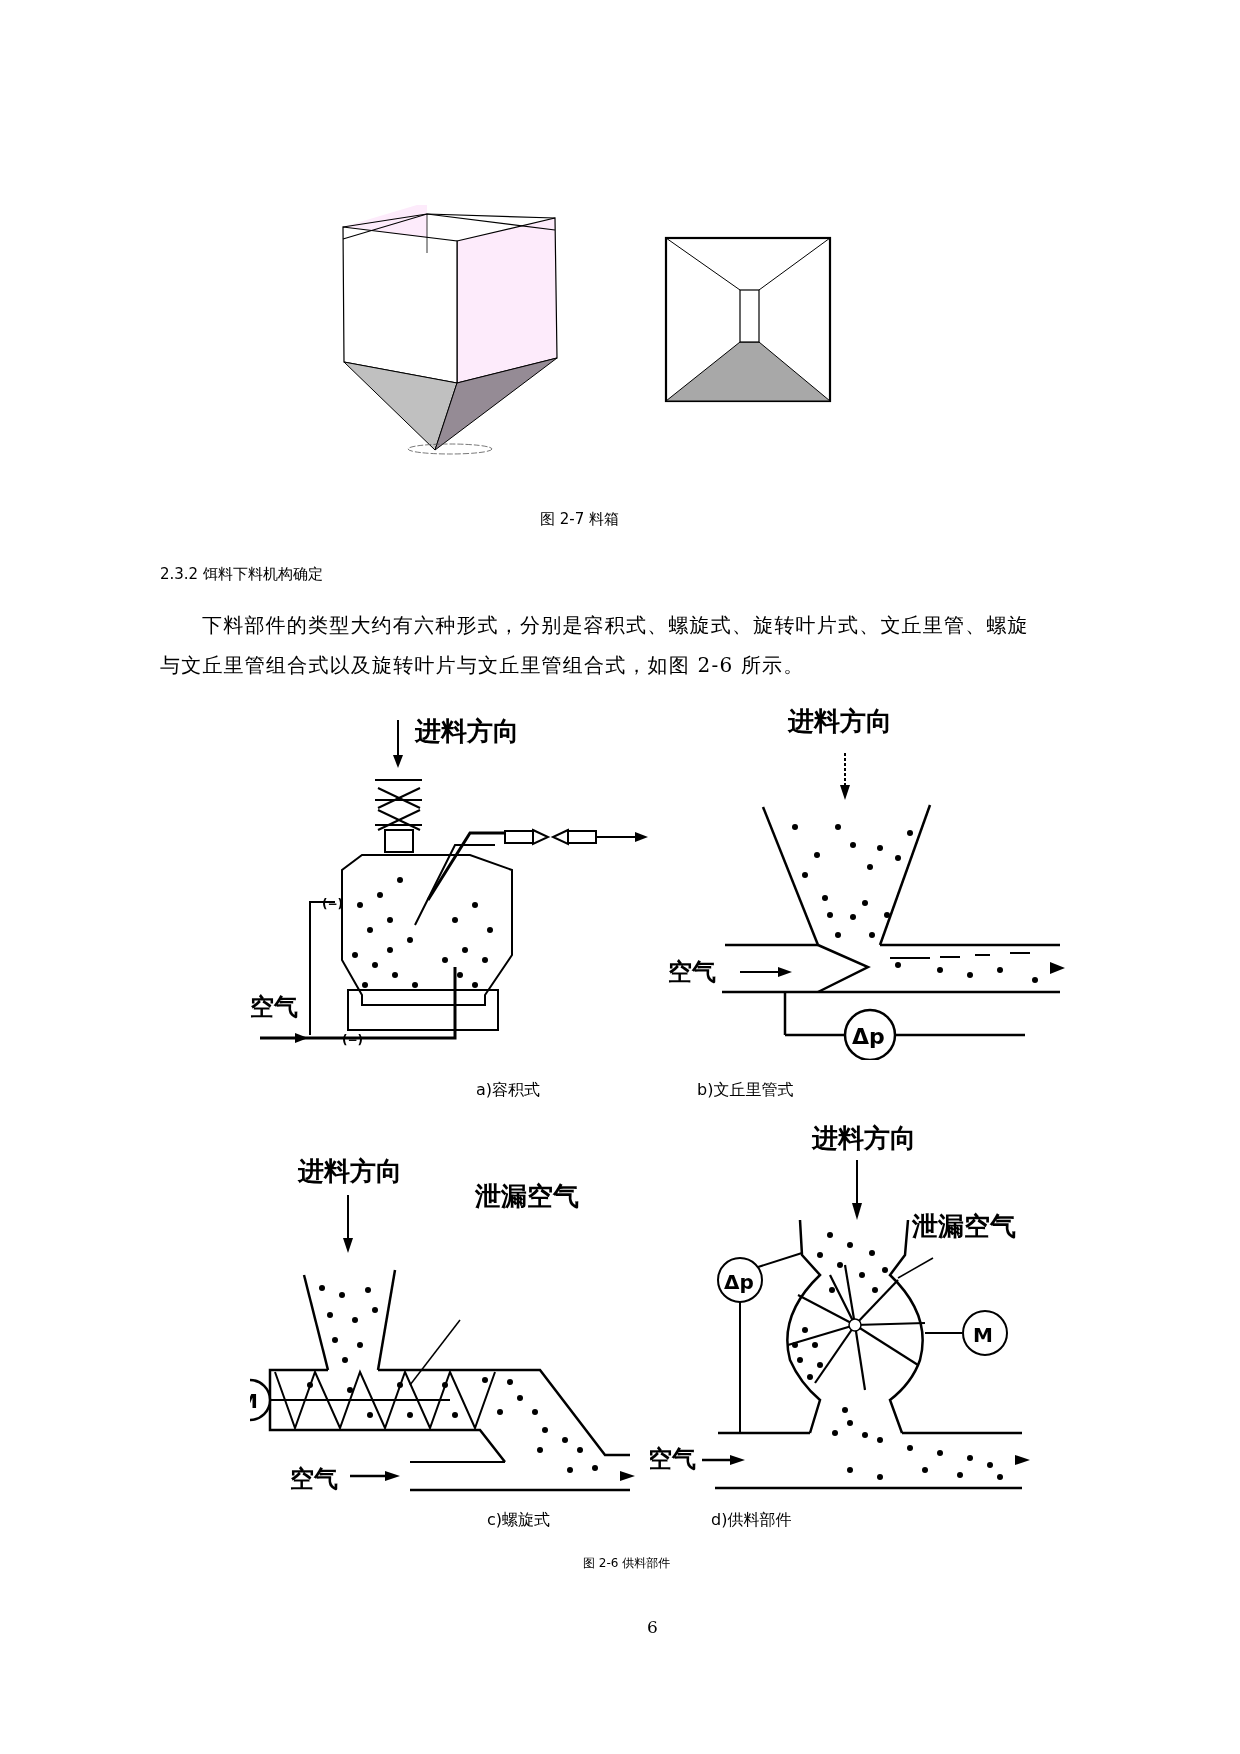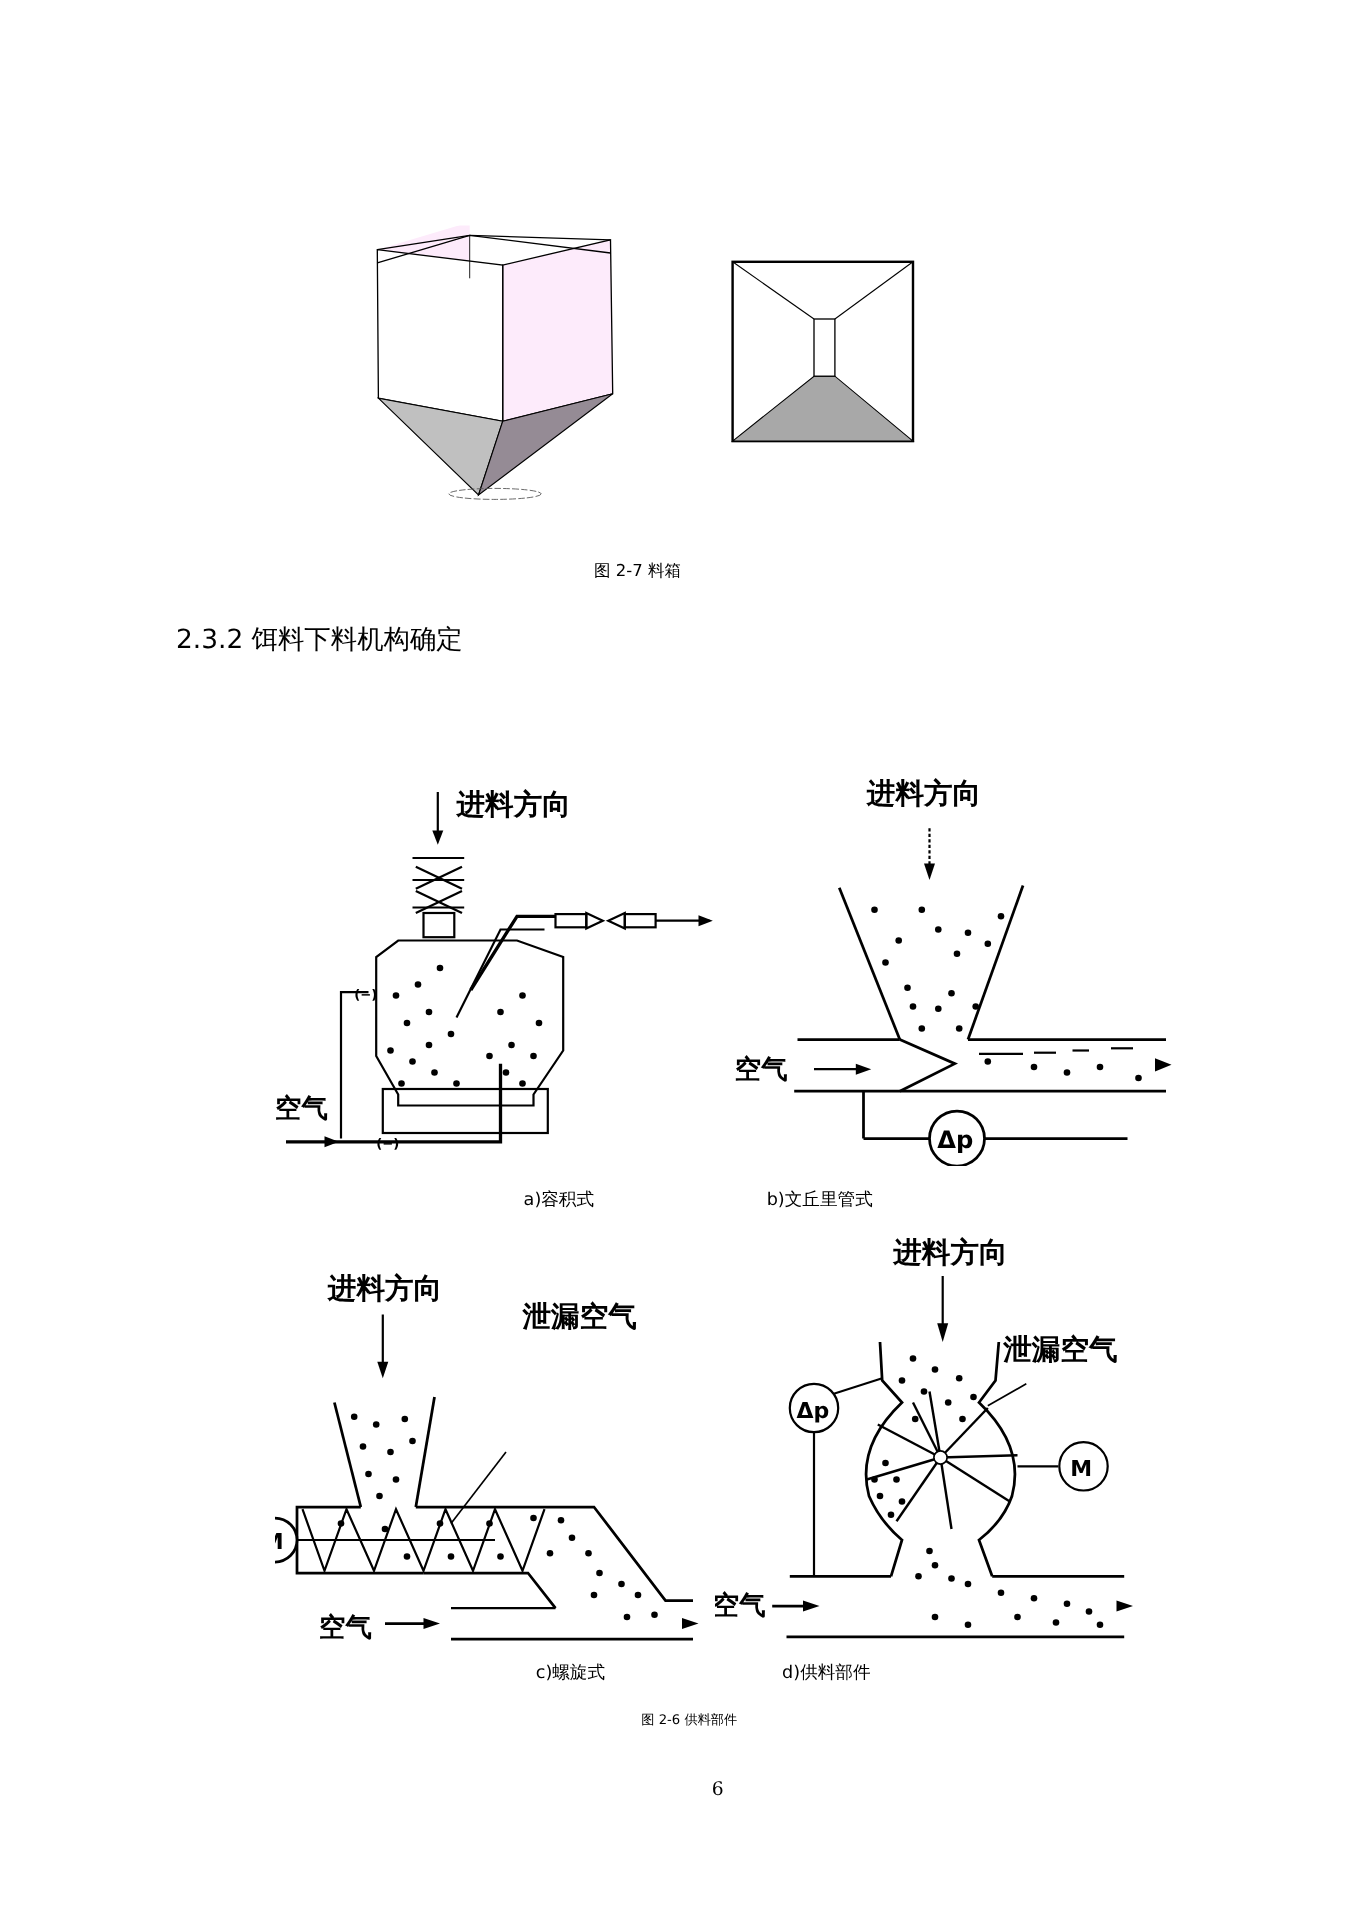--- a/index.html
+++ b/index.html
@@ -1,21 +1,21 @@
 <!DOCTYPE html>
 <html><head>
 <meta charset="utf-8">
 <style>
   html, body { margin: 0; padding: 0; background: #ffffff; }
   body { width: 1240px; height: 1754px; position: relative; overflow: hidden;
          font-family: "DejaVu Serif", "Liberation Serif", serif; color: #000; }
   .abs { position: absolute; }
   .caption { font-size: 17px; text-align: center; white-space: nowrap; }
   .subcap { font-family: "DejaVu Sans", "Liberation Sans", sans-serif; font-size: 16px; white-space: nowrap; text-align: right; }
-  .heading { font-family: "DejaVu Sans", "Liberation Sans", sans-serif; font-size: 24px; white-space: nowrap; }
+  .heading { font-family: "DejaVu Sans", "Liberation Sans", sans-serif; font-size: 15px; white-space: nowrap; }
   .para { font-size: 20px; line-height: 40px; width: 920px; letter-spacing: 1.2px; }
   .para .indent { display: inline-block; width: 42px; }
   svg text { font-family: "DejaVu Sans", "Liberation Sans", sans-serif; font-weight: bold; }
 </style>
 </head>
 <body>
 
 <svg class="abs" style="left:340px;top:205px" width="230" height="255" viewBox="0 0 230 255">
 
   <polygon points="33,12 117,36 117,-3" fill="none"></polygon>
@@ -43,21 +43,22 @@
   <line x1="6" y1="6" x2="80" y2="58" stroke="#000" stroke-width="1"></line>
   <line x1="170" y1="6" x2="99" y2="58" stroke="#000" stroke-width="1"></line>
   <rect x="80" y="58" width="19" height="52" fill="#fff" stroke="#000" stroke-width="1.2"></rect>
 </svg>
 
 <div class="abs caption" style="left:540px;top:510px;font-size:15px;font-family:'DejaVu Sans','Liberation Sans',sans-serif;">图 2-7   料箱</div>
 
 <div class="abs heading" style="left:160px;top:565px">2.3.2 饵料下料机构确定</div>
 
 <div class="abs para" style="left:160px;top:605px">
-  <span class="indent"></span><br>
+  <span class="indent"></span><span>下料部件的类型大约有六种形式，分别是容积式、螺旋式、旋转叶片式、文丘里管、螺旋</span><br>
+  <span>与文丘里管组合式以及旋转叶片与文丘里管组合式，如图 2-6 所示。</span>
 </div>
 
 <svg class="abs" style="left:250px;top:705px" width="400" height="355" viewBox="0 0 400 355">
   <text x="165" y="35" font-size="26">进料方向</text>
   <line x1="148" y1="15" x2="148" y2="55" stroke="#000" stroke-width="2"></line>
   <polygon points="143,50 153,50 148,63" fill="#000"></polygon>
 
   <g stroke="#000" stroke-width="2" fill="none">
     <line x1="125" y1="75" x2="172" y2="75"></line>
     <line x1="128" y1="83" x2="170" y2="103"></line>

